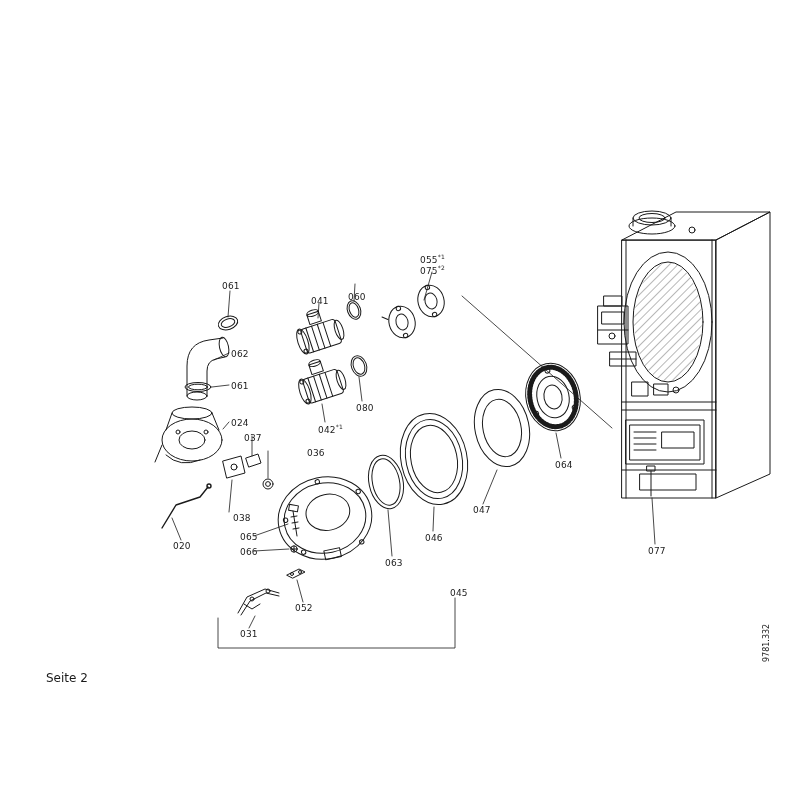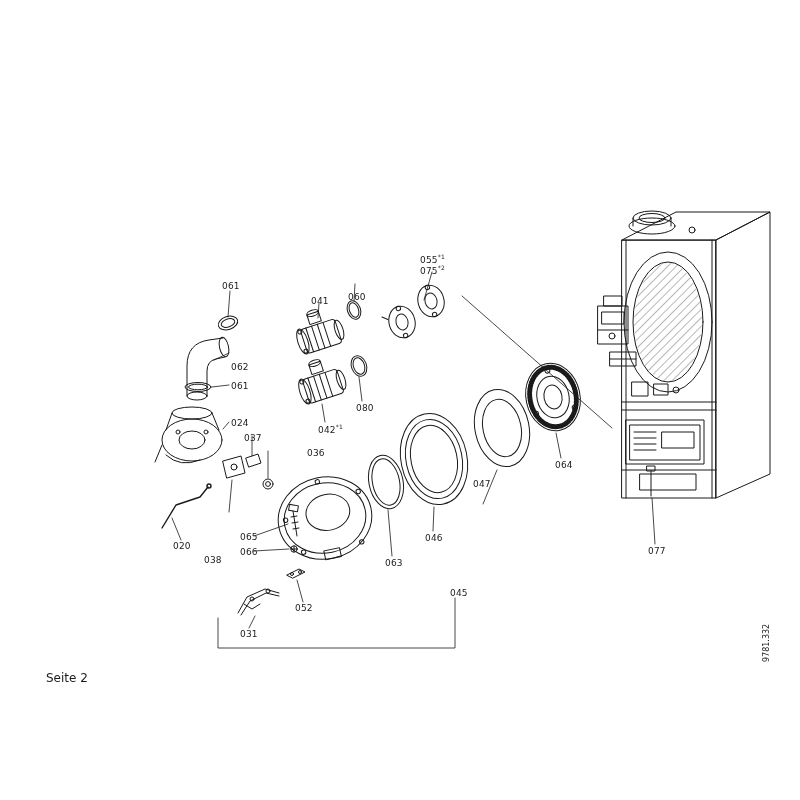--- a/index.html
+++ b/index.html
@@ -288,40 +288,40 @@
           <line x1="651" y1="471" x2="651" y2="496"></line>
           <rect x="647" y="466" width="8" height="5"></rect>
         </g>
       </g>
 
     </g>
   </svg>
 
   <div>
       <div class="part-label" style="left: 222px; top: 281px;">061</div>
-      <div class="part-label" style="left: 231px; top: 349px; margin-top: 13px;">062</div>
+      <div class="part-label" style="left: 231px; top: 349px;">062</div>
       <div class="part-label" style="left: 231px; top: 381px;">061</div>
       <div class="part-label" style="left: 231px; top: 418px;">024</div>
       <div class="part-label" style="left: 244px; top: 433px;">037</div>
       <div class="part-label" style="left: 261px; top: 448px; padding-left: 46px;">036</div>
-      <div class="part-label" style="left: 204px; top: 513px; margin-top: 42px;">038</div>
+      <div class="part-label" style="left: 233px; top: 513px;">038</div>
       <div class="part-label" style="left: 173px; top: 541px;">020</div>
       <div class="part-label" style="left: 240px; top: 532px;">065</div>
       <div class="part-label" style="left: 240px; top: 547px;">066</div>
       <div class="part-label" style="left: 240px; top: 629px;">031</div>
       <div class="part-label" style="left: 295px; top: 603px;">052</div>
       <div class="part-label" style="left: 385px; top: 558px;">063</div>
       <div class="part-label" style="left: 311px; top: 296px;">041</div>
       <div class="part-label" style="left: 318px; top: 424px;">042<sup>*1</sup></div>
       <div class="part-label" style="left: 348px; top: 292px;">060</div>
       <div class="part-label" style="left: 356px; top: 403px;">080</div>
       <div class="part-label" style="left: 420px; top: 254px;">055<sup>*1</sup></div>
       <div class="part-label" style="left: 420px; top: 265px;">075<sup>*2</sup></div>
       <div class="part-label" style="left: 425px; top: 533px;">046</div>
-      <div class="part-label" style="left: 473px; top: 479px;">047</div>
+      <div class="part-label" style="left: 473px; top: 505px;">047</div>
       <div class="part-label" style="left: 450px; top: 588px;">045</div>
       <div class="part-label" style="left: 555px; top: 460px;">064</div>
       <div class="part-label" style="left: 648px; top: 546px;">077</div>
     </div>
 
   <div class="footer-text">Seite 2</div>
   <div class="doc-number">9781.332</div>
 
 </div>
 

